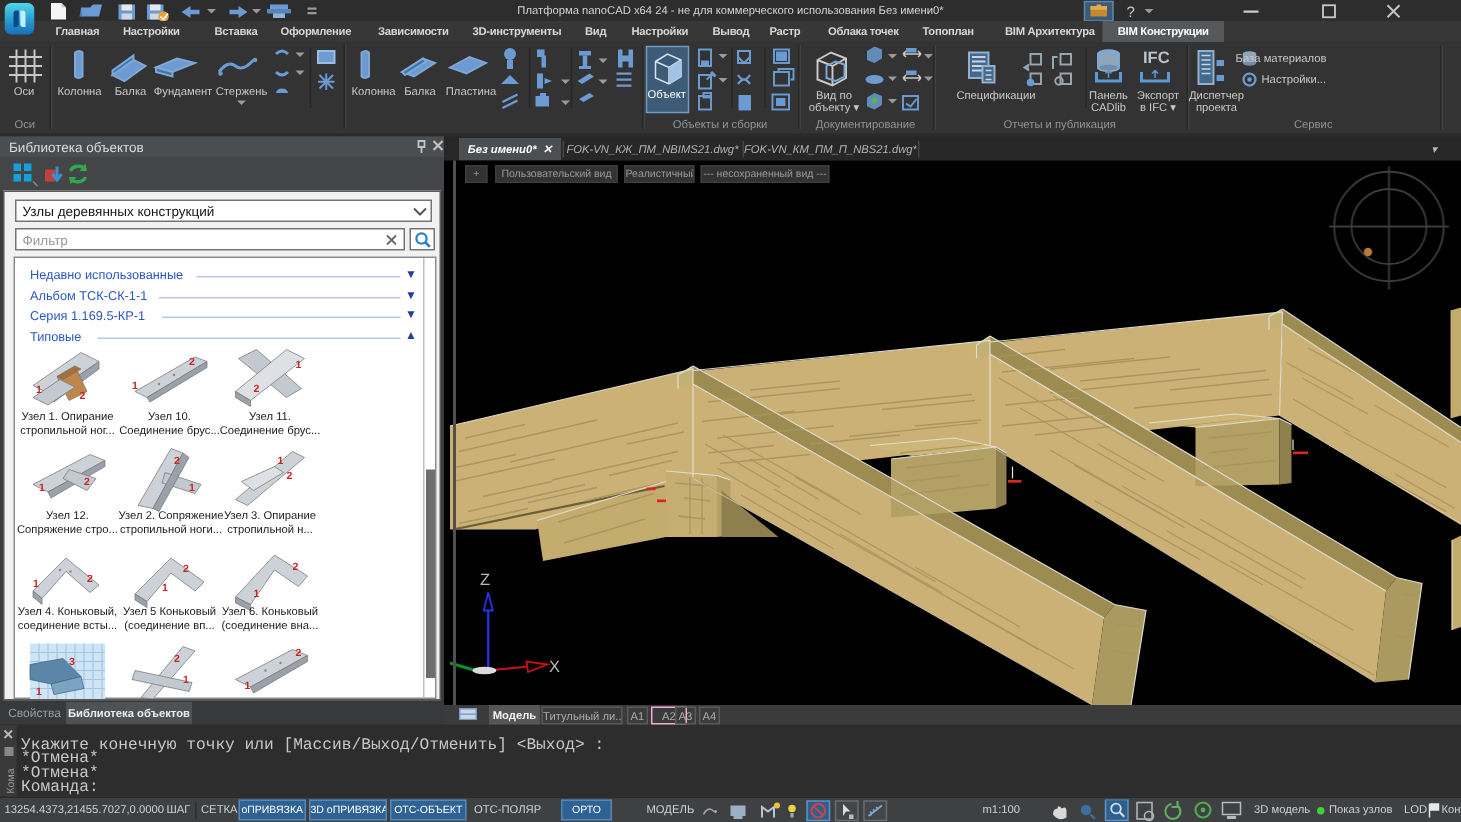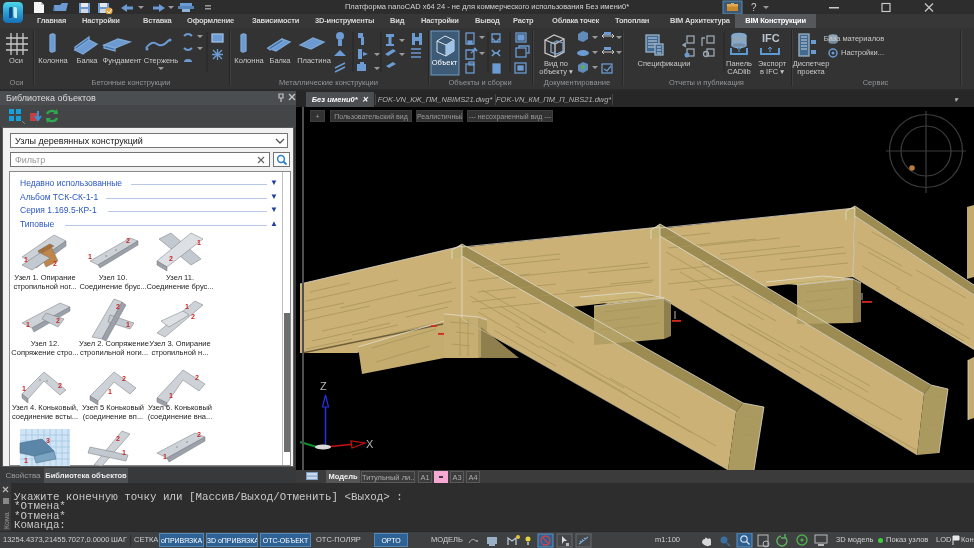--- a/index.html
+++ b/index.html
@@ -118,22 +118,20 @@
 </svg>
 <div class="abs" id="ribbon">
   <div class="gsep" style="left:33px"></div>
     <div class="gsep" style="left:229px"></div>
   <div class="gsep" style="left:428px"></div>
     <div class="gsep" style="left:532px"></div>
   <div class="gsep" style="left:622px"></div>
     <div class="gsep" style="left:791px"></div>
   <div class="gsep" style="left:960px"></div>
   <div class="glabel" style="left:0;width:33px">Оси</div>
-  <div class="glabel" style="left:33px;width:196px">Бетонные конструкции</div>
-  <div class="glabel" style="left:229px;width:199px">Металлические конструкции</div>
   <div class="glabel" style="left:428px;width:104px">Объекты и сборки</div>
   <div class="glabel" style="left:532px;width:90px">Документирование</div>
   <div class="glabel" style="left:622px;width:169px">Отчеты и публикация</div>
   <div class="glabel" style="left:791px;width:169px">Сервис</div>
 
   <div class="blabel" style="left:2px;top:29px;width:28px">Оси</div>
   <div class="blabel" style="left:36px;top:29px;width:34px">Колонна</div>
   <div class="blabel" style="left:73px;top:29px;width:28px">Балка</div>
   <div class="blabel" style="left:99px;top:29px;width:46px">Фундамент</div>
   <div class="blabel" style="left:141px;top:29px;width:40px">Стержень</div>
@@ -643,21 +641,21 @@
 </div>
 <div class="abs" id="vtabs">
   <svg class="abs" style="left:10px;top:2px" width="13" height="9">
       <rect x="0" y="0" width="12" height="8" fill="#7a9cc0"></rect>
       <rect x="1" y="1" width="10" height="2.6" fill="#c8d8e8"></rect>
       <rect x="1" y="4.6" width="10" height="2.6" fill="#c8d8e8"></rect>
     </svg>
   <div class="vt" style="left:30px;width:34px;background:#565656;color:#f2f2f2;font-weight:bold">Модель</div>
   <div class="vt" style="left:65px;width:54px;border:1px solid #5a5a5a;box-sizing:border-box;height:12px;line-height:11px;top:1px">Титульный ли...</div>
   <div class="vt" style="left:122px;width:14px;border:1px solid #5a5a5a;box-sizing:border-box;height:12px;line-height:11px;top:1px">A1</div>
-  <div class="vt" style="left:138px;width:14px;border:5px solid #f9a8d4;box-sizing:border-box;height:12px;line-height:11px;top:1px">A2</div>
+  <div class="vt" style="left:138px;width:24px;border:1px solid #f9a8d4;box-sizing:border-box;height:12px;line-height:11px;top:1px">A2</div>
   <div class="vt" style="left:154px;width:14px;border:1px solid #5a5a5a;box-sizing:border-box;height:12px;line-height:11px;top:1px">A3</div>
   <div class="vt" style="left:170px;width:14px;border:1px solid #5a5a5a;box-sizing:border-box;height:12px;line-height:11px;top:1px">A4</div>
 </div>
 <div class="abs" id="ptabs">
   <div class="abs" style="left:3px;top:2px;width:40px;height:14px;font-size:8px;color:#9c9c9c;text-align:center;line-height:14px">Свойства</div>
   <div class="abs" style="left:44px;top:1px;width:84px;height:15px;font-size:7.5px;color:#ececec;background:#4f5254;text-align:center;line-height:15px;font-weight:bold;white-space:nowrap">Библиотека объектов</div>
 </div>
 <div class="abs" id="cmd">
   <div class="abs" id="cmdstrip">
     <svg class="abs" style="left:1px;top:2px" width="10" height="44">

